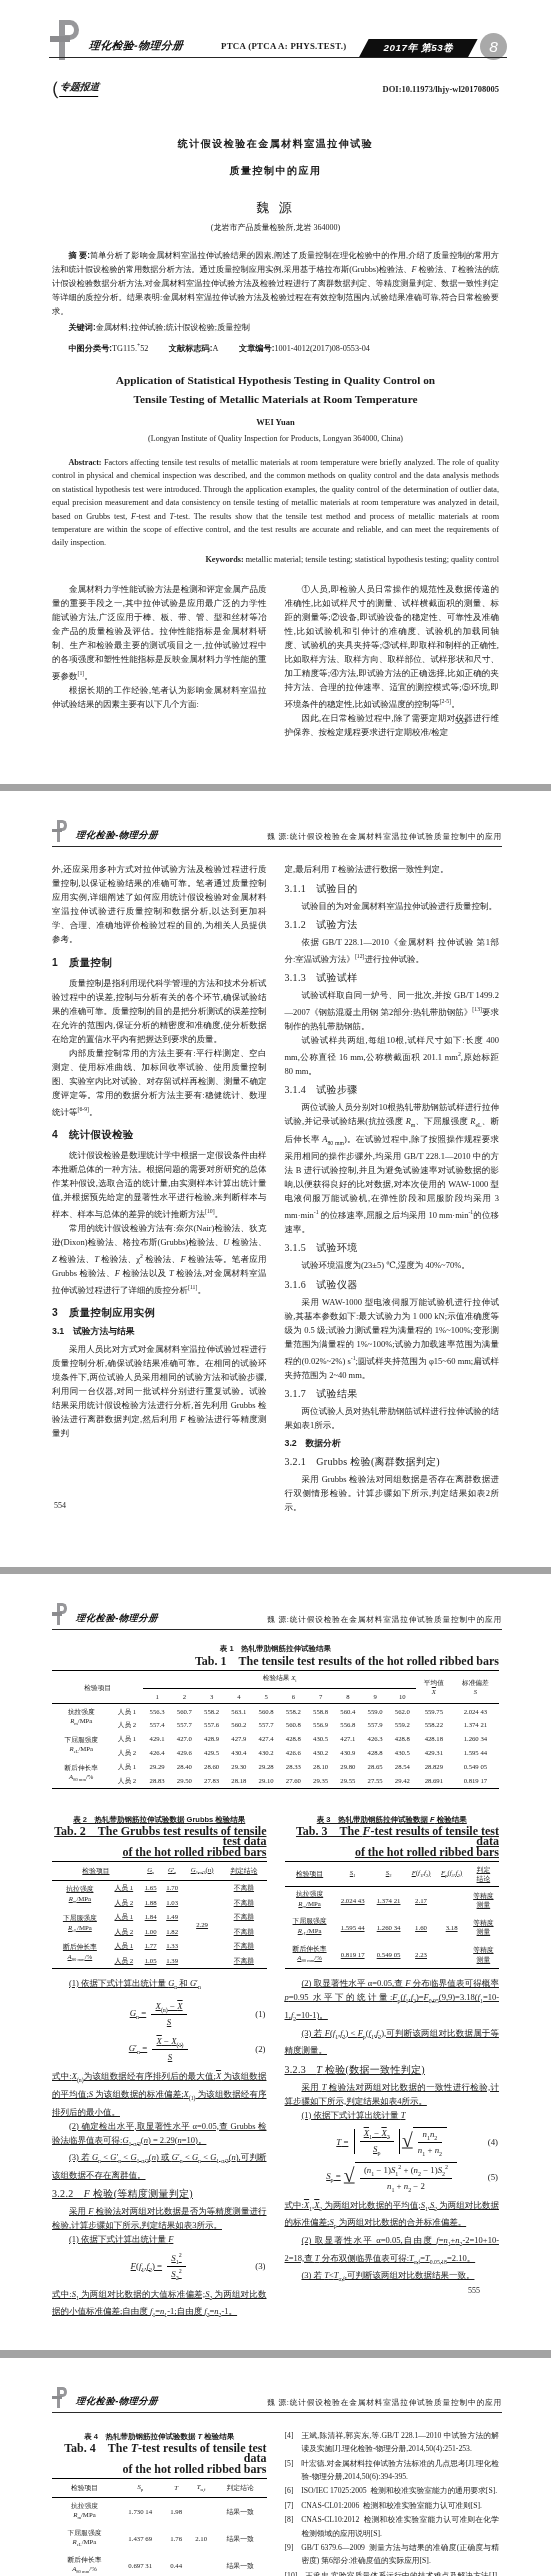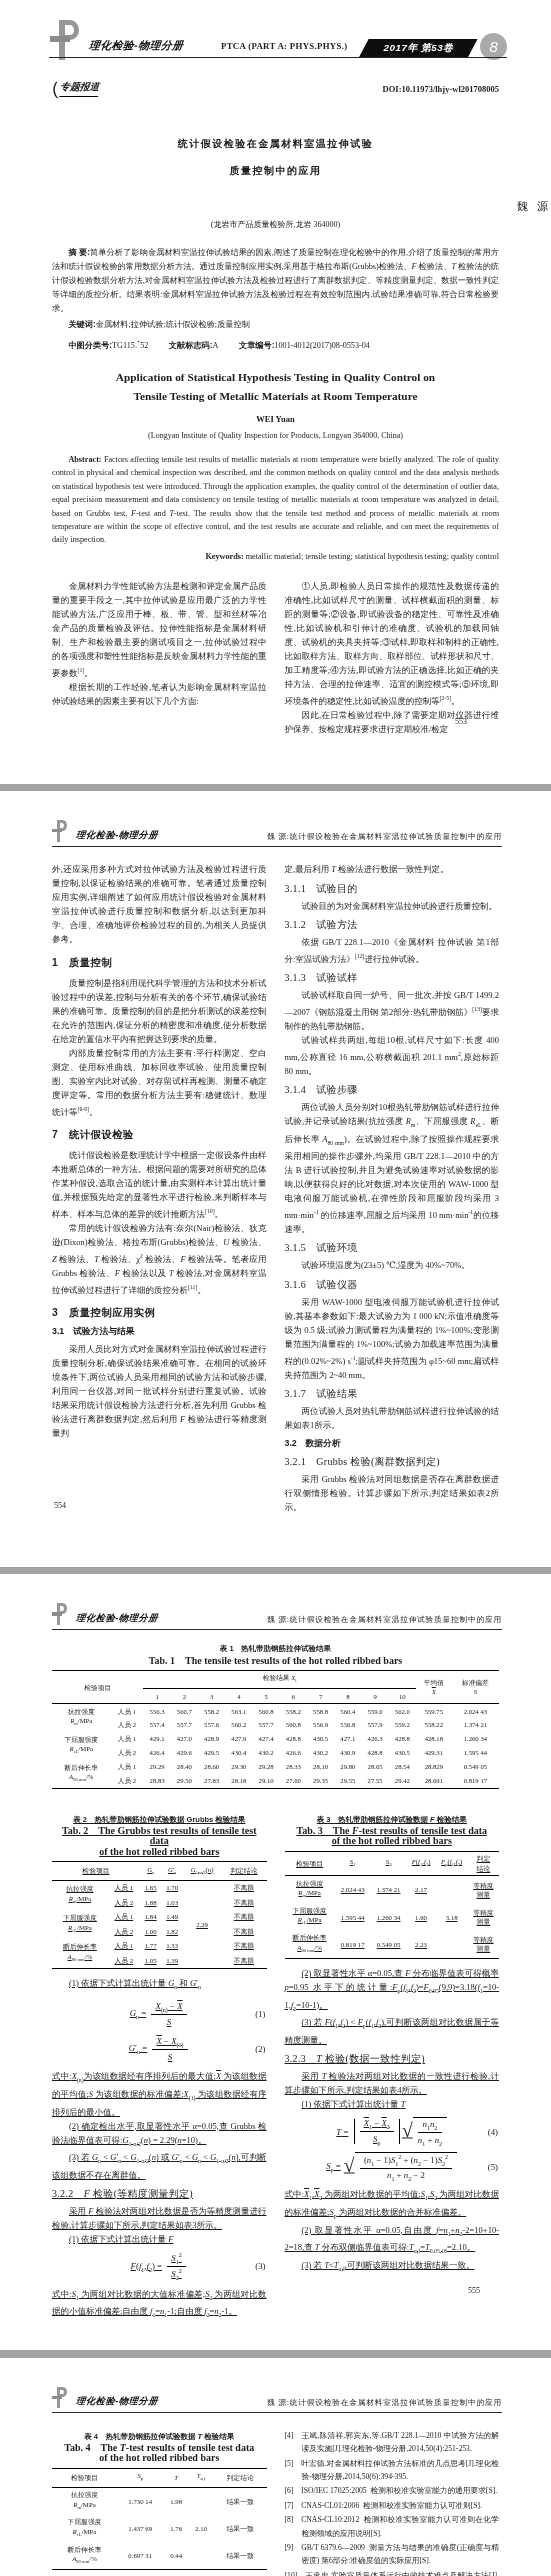--- a/index.html
+++ b/index.html
@@ -23,21 +23,21 @@
   .banner{position:absolute;right:78px;top:39px;width:109px;height:17.5px;background:#0e0e0e;transform:skewX(-28deg);}
   .banner span{display:block;transform:skewX(28deg);color:#fff;font-family:"Liberation Sans","DejaVu Sans",sans-serif;font-weight:bold;font-style:italic;font-size:9.8px;text-align:center;line-height:17.5px;letter-spacing:0.5px;}
   .issue{position:absolute;right:44px;top:33px;width:27px;height:27px;border-radius:50%;background:#a9a9a9;color:#fff;display:flex;align-items:center;justify-content:center;font-size:15.5px;font-style:italic;font-family:"Liberation Sans","DejaVu Sans",sans-serif;}
   .headrule{position:absolute;left:49px;right:44px;top:57px;border-top:1.3px solid #262626;}
   .tagrow{margin:17.5px 52px 0 52px;display:flex;justify-content:space-between;align-items:center;}
   .coltag{font-family:"Liberation Sans","DejaVu Sans",sans-serif;font-weight:bold;font-style:italic;font-size:9.8px;display:flex;align-items:center;}
   .coltag .paren{font-size:17.5px;font-weight:normal;margin-right:2.1px;transform:rotate(-14deg);}
   .coltag .coltag-text{border-bottom:1.3px solid #000;padding-bottom:1.5px;transform:skewX(-6deg);}
   .doi{font-weight:bold;font-size:8.5px;}
   .title{margin:30px 0 0;text-align:center;font-size:10px;line-height:27px;font-weight:bold;letter-spacing:1.5px;}
-  .author{margin-top:15.5px;text-align:right;font-size:11px;letter-spacing:3.1px;}
+  .author{margin-top:15.5px;text-align:center;font-size:13px;letter-spacing:3.1px;}
   .affil{margin-top:5.2px;text-align:center;font-size:8px;}
   .abs-cn{margin:15.5px 52px 0 52px;font-size:8.2px;line-height:14px;text-align:justify;text-indent:2em;}
   .kw-cn{margin:2.1px 52px 0 52px;font-size:8.2px;line-height:14px;text-indent:2em;}
   .clc{margin:3.1px 52px 0 52px;font-size:8.2px;line-height:14px;text-indent:2em;}
   .clc .sp{margin-left:2.5em;}
   .lab,.clc b,.kw-cn b{font-family:"Liberation Sans","DejaVu Sans",sans-serif;}
   .entitle{margin:15.5px 0 0;text-align:center;font-weight:bold;font-size:11.3px;line-height:18.5px;}
   .enauthor{margin-top:9.3px;text-align:center;font-weight:bold;font-size:8.5px;}
   .enaffil{margin-top:6.2px;text-align:center;font-size:8px;}
   .abs-en{margin:13.4px 52px 0 52px;font-size:8.2px;line-height:13.4px;text-align:justify;text-indent:2em;}
@@ -65,21 +65,21 @@
   .fd{padding-top:1.5px;}
   .eqno{position:absolute;right:1px;font-style:normal;}
   .vbar{width:0.8px;height:25px;background:#000;margin:0 2.6px;}
   .sqrt{display:inline-flex;align-items:center;}
   .rt{font-size:19.6px;line-height:1;transform:translateY(-1.5px);}
   .rad{border-top:0.8px solid #000;padding:1px 3.1px 0;}
   .rad .frac .fn{border-bottom-width:0.6px;}
   
   .tblwrap{margin:2.1px 0 7.2px;}
   .cap-cn{text-align:center;font-family:"Liberation Sans","DejaVu Sans",sans-serif;font-weight:bold;font-size:7.5px;line-height:11.3px;}
-  .cap-en{text-align:center;font-weight:bold;font-size:10px;line-height:10.3px;margin:1px 0 4.1px;}
+  .cap-en{text-align:right;font-weight:bold;font-size:12px;line-height:10.3px;margin:1px 0 4.1px;}
   .tbl{width:100%;border-collapse:collapse;border-top:1px solid #000;border-bottom:1px solid #000;}
   .tbl th,.tbl td{font-weight:normal;font-size:6.8px;line-height:9.3px;padding:2.6px 1px;text-align:center;white-space:nowrap;vertical-align:middle;}
   .tbl tbody tr:first-child>td{border-top:0.7px solid #000;}
   .tbl .subrule{border-bottom:0.5px solid #000;}
   .t1 .tbl th,.t1 .tbl td{font-size:6.7px;padding:2.3px 0.5px;}
   .fullw{margin:13.4px 52px 0 52px;}
   #p3 .cols{margin-top:23px;text-decoration:underline;}
   
   .fnote{position:absolute;left:52px;bottom:72px;width:216px;font-size:7.2px;line-height:13px;}
   .fnrule{width:131px;border-top:0.8px solid #000;margin-bottom:4.1px;}
@@ -95,21 +95,21 @@
 <div class="doc">
 
   <section class="page" id="p1">
     <div class="p1head">
       <span class="plogo">
           <span class="stem"></span>
           <span class="bowl"></span>
           <span class="bar"></span>
         </span>
       <span class="logotext">理化检验-物理分册</span>
-      <span class="ptca">PTCA (PART A: PHYS.PHYS.)</span>
+      <span class="ptca">PTCA (PTCA A: PHYS.TEST.)</span>
       <span class="banner">
           <span>2017年 第53卷</span>
         </span>
       <span class="issue">
           <span>8</span>
         </span>
       <span class="headrule"></span>
     </div>
     <div class="tagrow">
       <span class="coltag">
@@ -153,21 +153,21 @@
         </span>
       <span class="logotext">理化检验-物理分册</span>
       <span class="runtitle">魏 源:统计假设检验在金属材料室温拉伸试验质量控制中的应用</span>
     </div>
     <div class="cols">
       <div class="col">
           <div class="pc">外,还应采用多种方式对拉伸试验方法及检验过程进行质量控制,以保证检验结果的准确可靠。笔者通过质量控制应用实例,详细阐述了如何应用统计假设检验对金属材料室温拉伸试验进行质量控制和数据分析,以达到更加科学、合理、准确地评价检验过程的目的,为相关人员提供参考。</div>
           <div class="h1">1 质量控制</div>
           <div class="p">质量控制是指利用现代科学管理的方法和技术分析试验过程中的误差,控制与分析有关的各个环节,确保试验结果的准确可靠。质量控制的目的是把分析测试的误差控制在允许的范围内,保证分析的精密度和准确度,使分析数据在给定的置信水平内有把握达到要求的质量。</div>
           <div class="p">内部质量控制常用的方法主要有:平行样测定、空白测定、使用标准曲线、加标回收率试验、使用质量控制图、实验室内比对试验、对存留试样再检测、测量不确定度评定等。常用的数据分析方法主要有:稳健统计、数理统计等<sup>[6-9]</sup>。</div>
-          <div class="h1">7 统计假设检验</div>
+          <div class="h1">4 统计假设检验</div>
           <div class="p">统计假设检验是数理统计学中根据一定假设条件由样本推断总体的一种方法。根据问题的需要对所研究的总体作某种假设,选取合适的统计量,由实测样本计算出统计量值,并根据预先给定的显著性水平进行检验,来判断样本与样本、样本与总体的差异的统计推断方法<sup>[10]</sup>。</div>
           <div class="p">常用的统计假设检验方法有:奈尔(Nair)检验法、狄克逊(Dixon)检验法、格拉布斯(Grubbs)检验法、<i>U</i> 检验法、<i>Z</i> 检验法、<i>T</i> 检验法、χ<sup>2</sup> 检验法、<i>F</i> 检验法等。笔者应用 Grubbs 检验法、<i>F</i> 检验法以及 <i>T</i> 检验法,对金属材料室温拉伸试验过程进行了详细的质控分析<sup>[11]</sup>。</div>
           <div class="h1">3 质量控制应用实例</div>
           <div class="h2">3.1 试验方法与结果</div>
           <div class="p">采用人员比对方式对金属材料室温拉伸试验过程进行质量控制分析,确保试验结果准确可靠。在相同的试验环境条件下,两位试验人员采用相同的试验方法和试验步骤,利用同一台仪器,对同一批试样分别进行重复试验。试验结果采用统计假设检验方法进行分析,首先利用 Grubbs 检验法进行离群数据判定,然后利用 <i>F</i> 检验法进行等精度测量判</div>
         </div>
       <div class="col">
           <div class="pc">定,最后利用 <i>T</i> 检验法进行数据一致性判定。</div>
           <div class="h3">3.1.1 试验目的</div>
           <div class="p">试验目的为对金属材料室温拉伸试验进行质量控制。</div>

